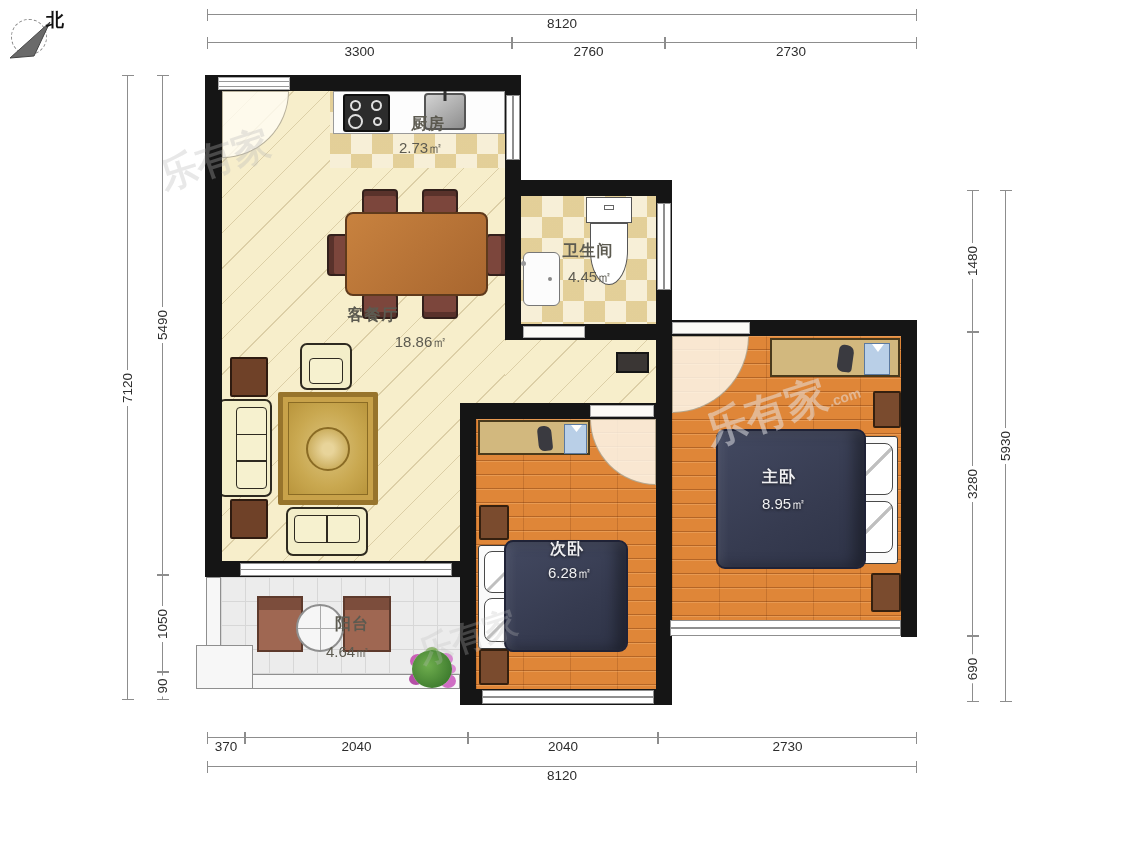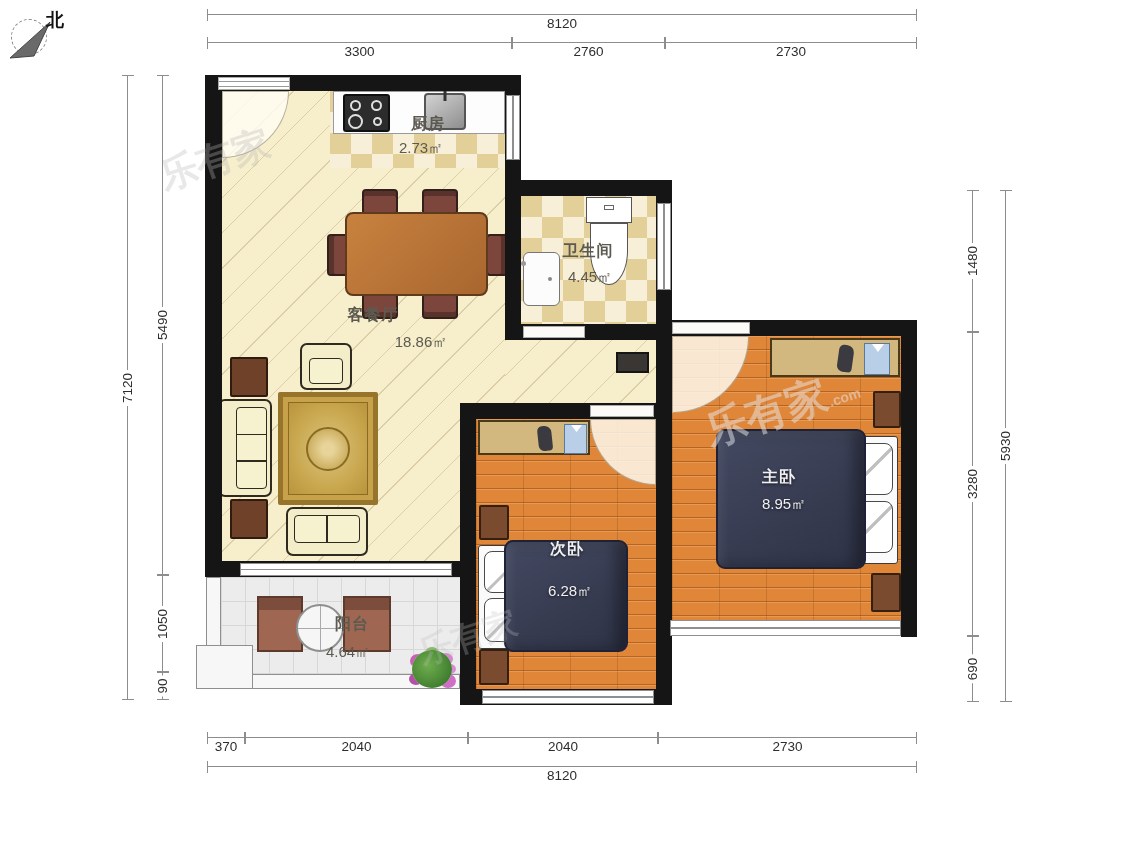--- a/index.html
+++ b/index.html
@@ -226,21 +226,21 @@
   <div class="room-name" style="left:588px;top:251px;">卫生间</div>
   <div class="room-area" style="left:590px;top:277px;">4.45㎡</div>
 
   <div class="room-name" style="left:373px;top:315px;">客餐厅</div>
   <div class="room-area" style="left:377px;top:342px;margin-left:44px;">18.86㎡</div>
 
   <div class="room-name light" style="left:779px;top:477px;">主卧</div>
   <div class="room-area light" style="left:784px;top:504px;">8.95㎡</div>
 
   <div class="room-name light" style="left:567px;top:549px;">次卧</div>
-  <div class="room-area light" style="left:570px;top:573px;margin-top:18px;">6.28㎡</div>
+  <div class="room-area light" style="left:570px;top:573px;">6.28㎡</div>
 
   <div class="room-name" style="left:352px;top:624px;">阳台</div>
   <div class="room-area" style="left:348px;top:652px;">4.64㎡</div>
 
   <div class="dim-h" style="left:207px;top:14px;width:710px;">
     <span class="dlab">8120</span>
     </div>
   <div class="dim-h" style="left:207px;top:42px;width:305px;">
     <span class="dlab">3300</span>
     </div>

